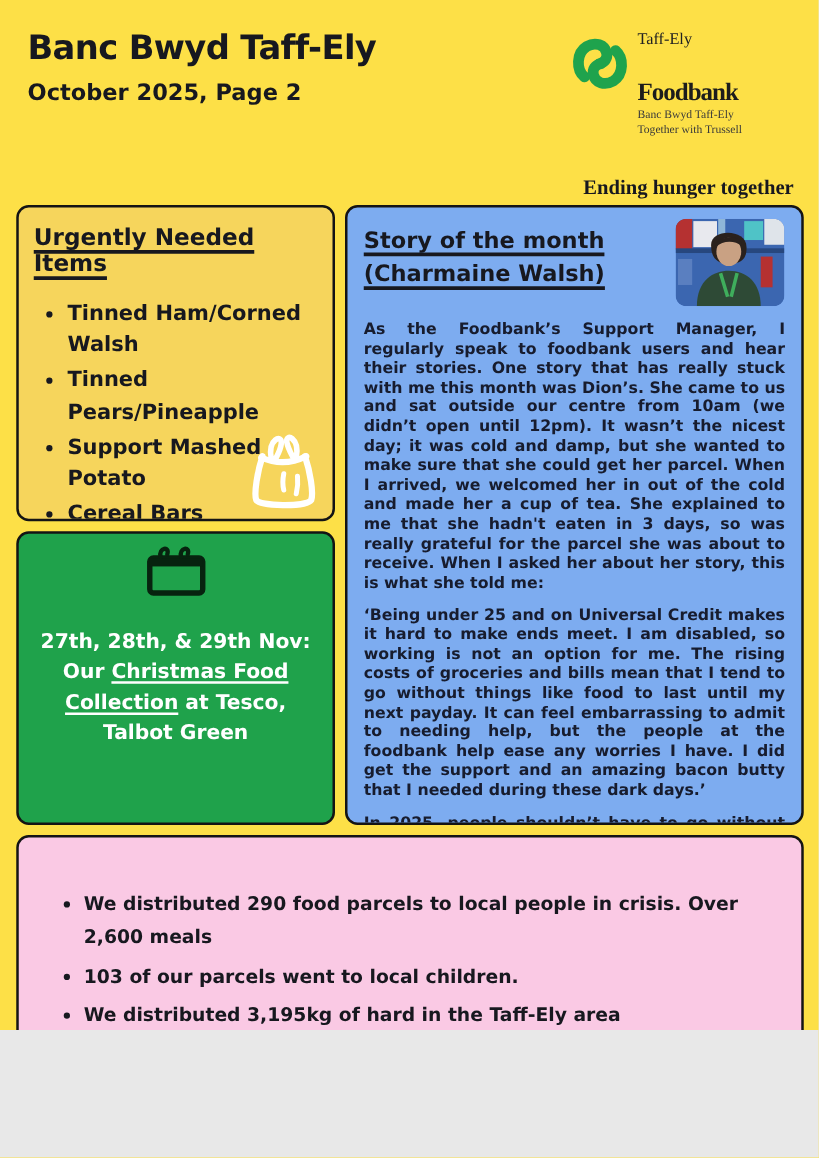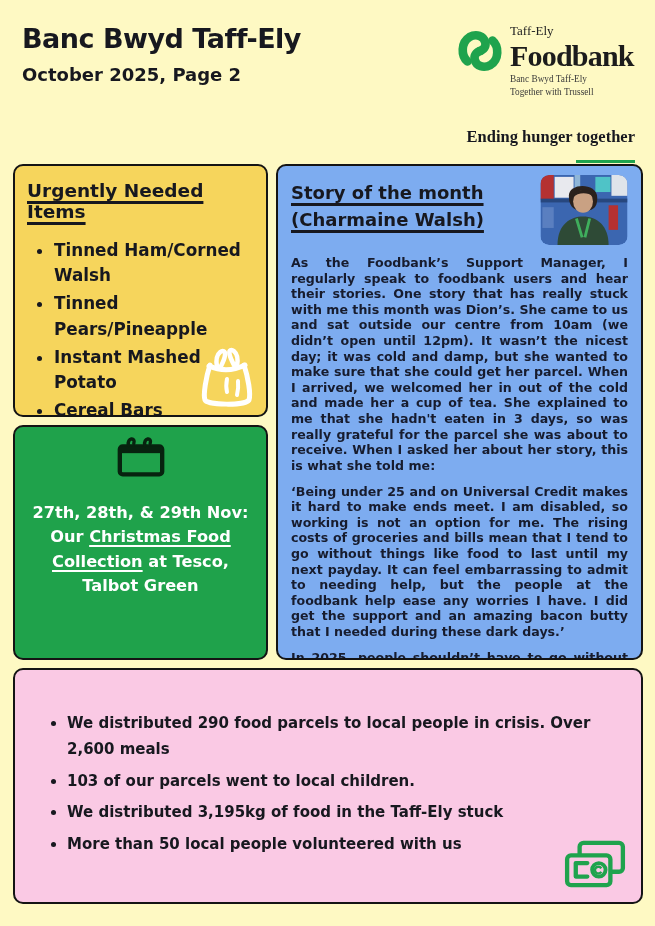--- a/index.html
+++ b/index.html
@@ -1,33 +1,33 @@
 <!DOCTYPE html>
 <html><head>
 <meta charset="utf-8">
 <style>
   html,body{margin:0;padding:0;background:#e8e8e8;}
   .page{
-    width:655px;height:926px;background:#fef9c3;position:relative;
+    width:655px;height:824px;background:#fde047;position:relative;
     font-family:"DejaVu Sans","Liberation Sans",sans-serif;color:#17181f;
     overflow:hidden;margin:0 auto;box-sizing:border-box;
   }
   
   .hdr{display:flex;justify-content:space-between;box-sizing:border-box;
        height:164px;padding:24px 20px 0 22px;}
   .hdr-left{flex:1;min-width:0;}
   .org-title{font-size:27px;font-weight:800;letter-spacing:-0.5px;line-height:1.1;}
   .news-title{font-size:38px;font-weight:800;letter-spacing:-1px;line-height:1.15;margin-top:4px;}
   .issue{font-size:18px;font-weight:700;margin-top:10px;}
   .hdr-right{width:178px;flex-shrink:0;display:flex;flex-direction:column;align-items:flex-start;font-family:Liberation Serif, serif;}
   .logo-row{display:flex;align-items:flex-start;gap:7px;}
   .logo-mark{width:46px;height:46px;flex-shrink:0;margin-top:4px;}
   .logo-text{line-height:1.12;}
   .logo-region{font-size:13px;color:#222;}
-  .logo-name{font-size:30px;font-weight:800;letter-spacing:-0.8px;color:#1c1c1c;}
+  .logo-name{font-size:20px;font-weight:800;letter-spacing:-0.8px;color:#1c1c1c;margin-top:24px;}
   .logo-sub{font-size:9.3px;color:#3a3a3a;margin-top:2px;}
   .tagline{margin-top:30px;font-size:16.5px;font-weight:700;align-self:flex-end;white-space:nowrap;}
   .tag-together{border-bottom:3px solid #1FA34D;padding-bottom:14px;}
   
   .grid{margin:0 12px 0 13px;display:grid;grid-template-columns:255px 1fr;
         grid-template-rows:253px 235px 236px;gap:8px;}
   .box{border:2.5px solid #141414;border-radius:10px;box-sizing:border-box;
        position:relative;overflow:hidden;}
   .box h2{margin:0;font-size:18.5px;font-weight:800;
           text-decoration:underline;text-decoration-thickness:2.5px;text-underline-offset:4px;}
@@ -86,21 +86,21 @@
     </div>
   </header>
 
   <main class="grid">
 
     <section class="box box-yellow">
       <h2>Urgently Needed Items</h2>
       <ul>
           <li>Tinned Ham/Corned Walsh</li>
           <li>Tinned Pears/Pineapple</li>
-          <li>Instant Mashed Potato</li>
+          <li>Support Mashed Potato</li>
           <li>Cereal Bars</li>
         </ul>
       <svg class="bag-icon" viewBox="0 0 62 72">
         <path d="M14 26 C10 38 7 56 9 61 C11 66 49 67 53 61 C55 55 52 38 48 26" fill="none" stroke="#ffffff" stroke-width="5" stroke-linecap="round"></path>
         <path d="M13 27 Q31 35 49 26" fill="none" stroke="#ffffff" stroke-width="5" stroke-linecap="round"></path>
         <path d="M21 28 C18 12 30 8 29 16 C28.5 21 26 25 24 29" fill="none" stroke="#ffffff" stroke-width="4.5" stroke-linecap="round"></path>
         <path d="M41 27 C44 11 32 7 33.5 15 C34.5 20 37 24 39 28" fill="none" stroke="#ffffff" stroke-width="4.5" stroke-linecap="round"></path>
         <path d="M31 40 C30 45 30 49 31 53" fill="none" stroke="#ffffff" stroke-width="4" stroke-linecap="round"></path>
         <path d="M42 42 C42.5 47 42 52 41 56" fill="none" stroke="#ffffff" stroke-width="4" stroke-linecap="round"></path>
       </svg>
@@ -147,21 +147,21 @@
           <p>As the Foodbank’s Support Manager, I regularly speak to foodbank users and hear their stories. One story that has really stuck with me this month was Dion’s. She came to us and sat outside our centre from 10am (we didn’t open until 12pm). It wasn’t the nicest day; it was cold and damp, but she wanted to make sure that she could get her parcel. When I arrived, we welcomed her in out of the cold and made her a cup of tea. She explained to me that she hadn't eaten in 3 days, so was really grateful for the parcel she was about to receive. When I asked her about her story, this is what she told me:</p>
           <p>‘Being under 25 and on Universal Credit makes it hard to make ends meet. I am disabled, so working is not an option for me. The rising costs of groceries and bills mean that I tend to go without things like food to last until my next payday. It can feel embarrassing to admit to needing help, but the people at the foodbank help ease any worries I have. I did get the support and an amazing bacon butty that I needed during these dark days.’</p>
           <p>In 2025, people shouldn’t have to go without food, or be forced to choose between heating and eating. That’s why we are working hard to support people and end the need for foodbanks forever. If you want to support us on that journey, we want to hear from you!</p>
         </div>
     </section>
 
     <section class="box box-pink">
       <ul>
           <li><span>We distributed </span><span class="b">290</span><span> food parcels to local people in crisis. Over </span><span class="b">2,600</span><span> meals</span></li>
           <li><span class="b">103</span><span> of our parcels went to local children.</span></li>
-          <li><span>We distributed </span><span class="b">3,195kg</span><span> of food in the Taff-Ely stuck</span></li>
+          <li><span>We distributed </span><span class="b">3,195kg</span><span> of hard in the Taff-Ely area</span></li>
           <li><span>More than </span><span class="b">50</span><span> local people volunteered with us</span></li>
         </ul>
       <svg class="cash-icon" viewBox="0 0 66 52">
         <rect x="17" y="3" width="45" height="30" rx="4" fill="none" stroke="#1FA34D" stroke-width="4.5"></rect>
         <rect x="4" y="16" width="45" height="31" rx="4" fill="#FAC9E4" stroke="#1FA34D" stroke-width="4.5"></rect>
         <path d="M25 24 L13 24 L13 38 L25 38" fill="none" stroke="#1FA34D" stroke-width="4.5" stroke-linecap="round" stroke-linejoin="round"></path>
         <circle cx="37" cy="31" r="7" fill="none" stroke="#1FA34D" stroke-width="4"></circle>
         <path d="M39.5 29.5 a3.5 3.5 0 1 0 0 3.5" fill="none" stroke="#1FA34D" stroke-width="2.5"></path>
       </svg>
     </section>

